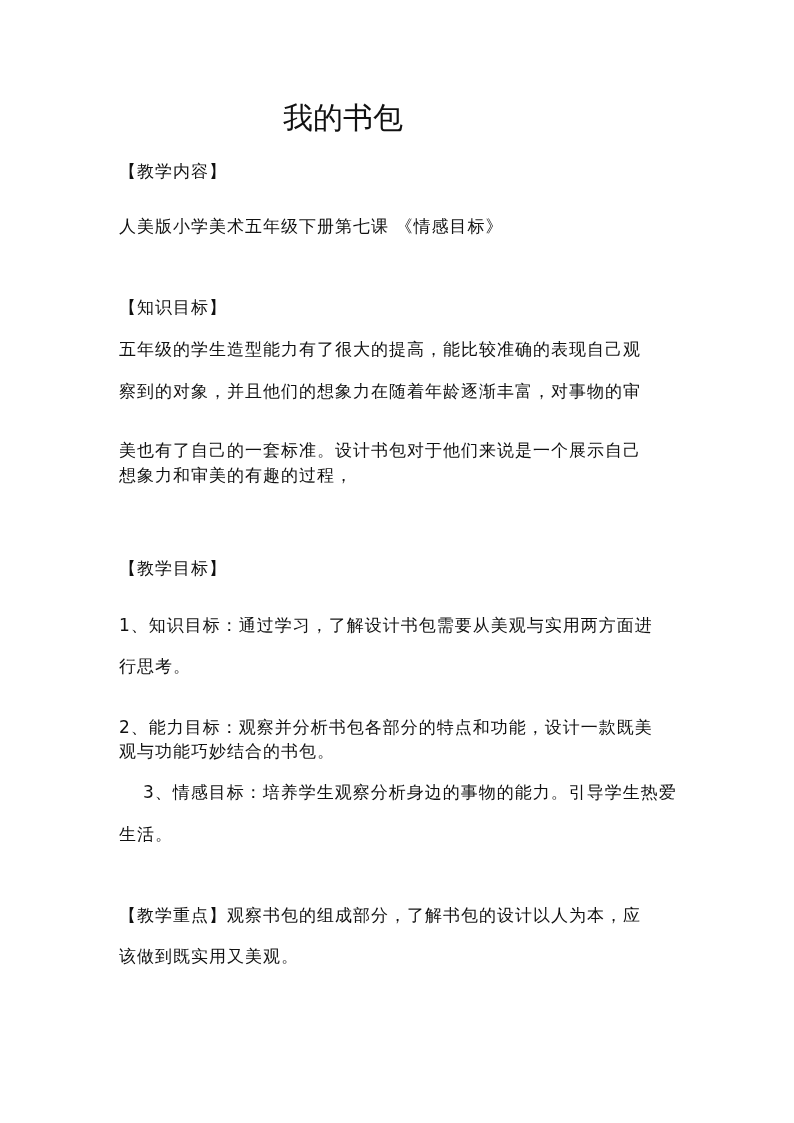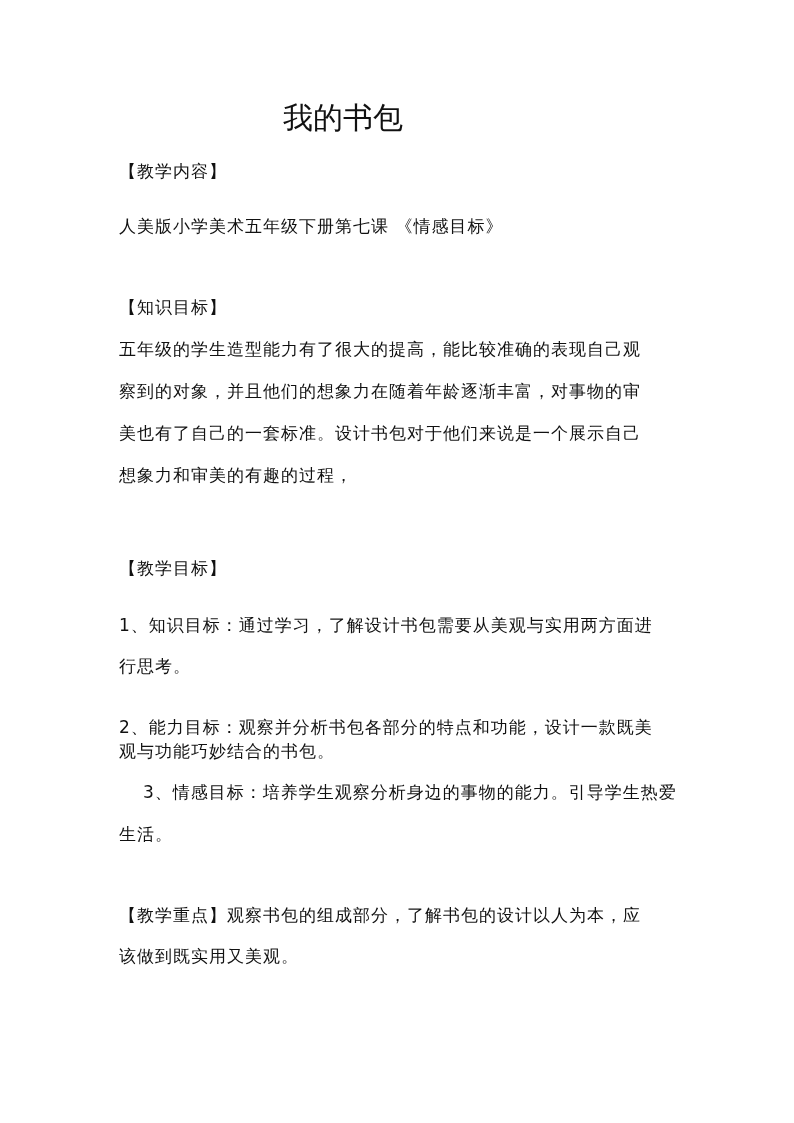--- a/index.html
+++ b/index.html
@@ -14,21 +14,21 @@
 <body>
 
 <div class="title">我的书包</div>
 
 <div class="line heading" style="top:160px;">【教学内容】</div>
 <div class="line" style="top:215px;">人美版小学美术五年级下册第七课 《情感目标》</div>
 
 <div class="line heading" style="top:296px;">【知识目标】</div>
 <div class="line" style="top:338px;">五年级的学生造型能力有了很大的提高，能比较准确的表现自己观</div>
 <div class="line" style="top:380px;">察到的对象，并且他们的想象力在随着年龄逐渐丰富，对事物的审</div>
-<div class="line" style="top:422px;">美也有了自己的一套标准。设计书包对于他们来说是一个展示自己</div>
+<div class="line" style="top:439px;">美也有了自己的一套标准。设计书包对于他们来说是一个展示自己</div>
 <div class="line" style="top:464px;">想象力和审美的有趣的过程，</div>
 
 <div class="line heading" style="top:557px;">【教学目标】</div>
 <div class="line" style="top:614px;">1、知识目标：通过学习，了解设计书包需要从美观与实用两方面进</div>
 <div class="line" style="top:655px;">行思考。</div>
 <div class="line" style="top:716px;">2、能力目标：观察并分析书包各部分的特点和功能，设计一款既美</div>
 <div class="line" style="top:740px;">观与功能巧妙结合的书包。</div>
 <div class="line" style="top:781px;margin-left:24px;">3、情感目标：培养学生观察分析身边的事物的能力。引导学生热爱</div>
 <div class="line" style="top:823px;">生活。</div>
 

